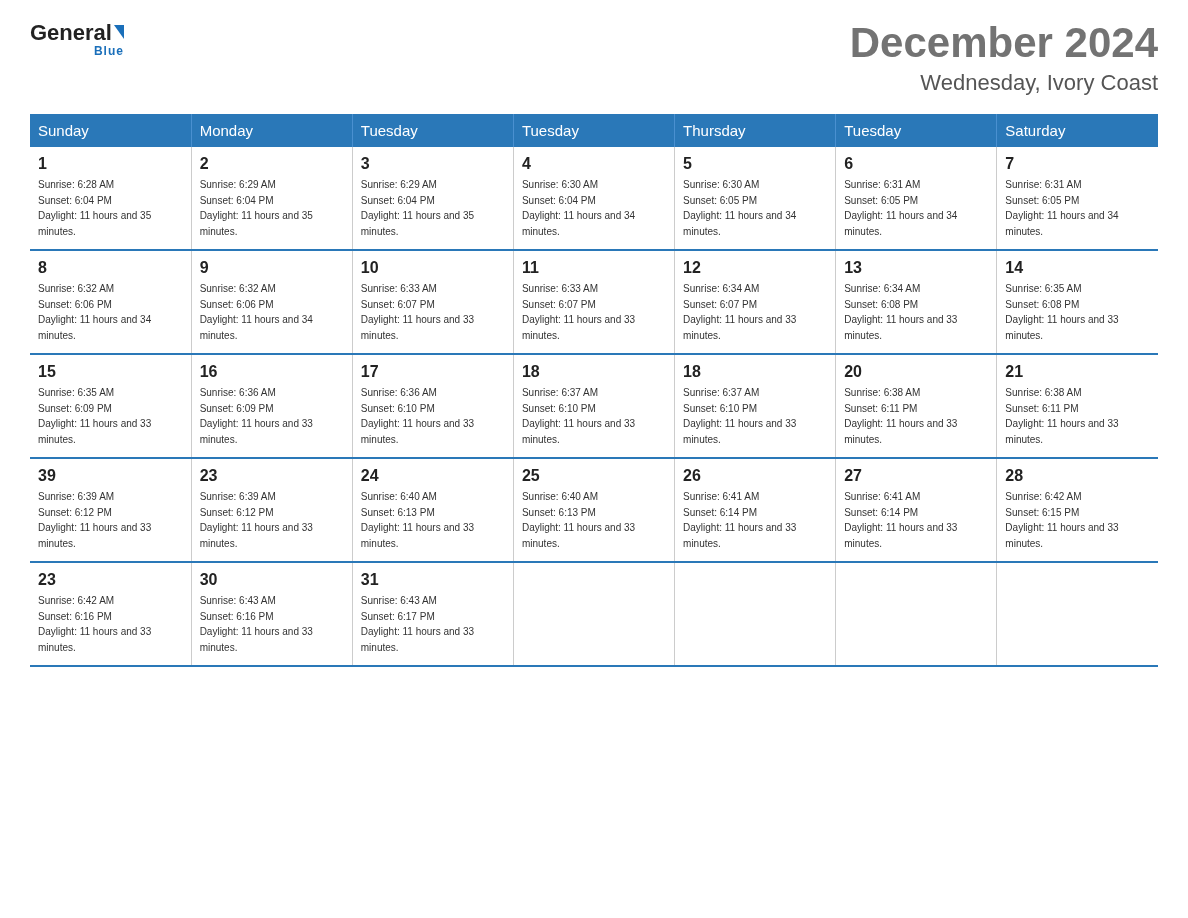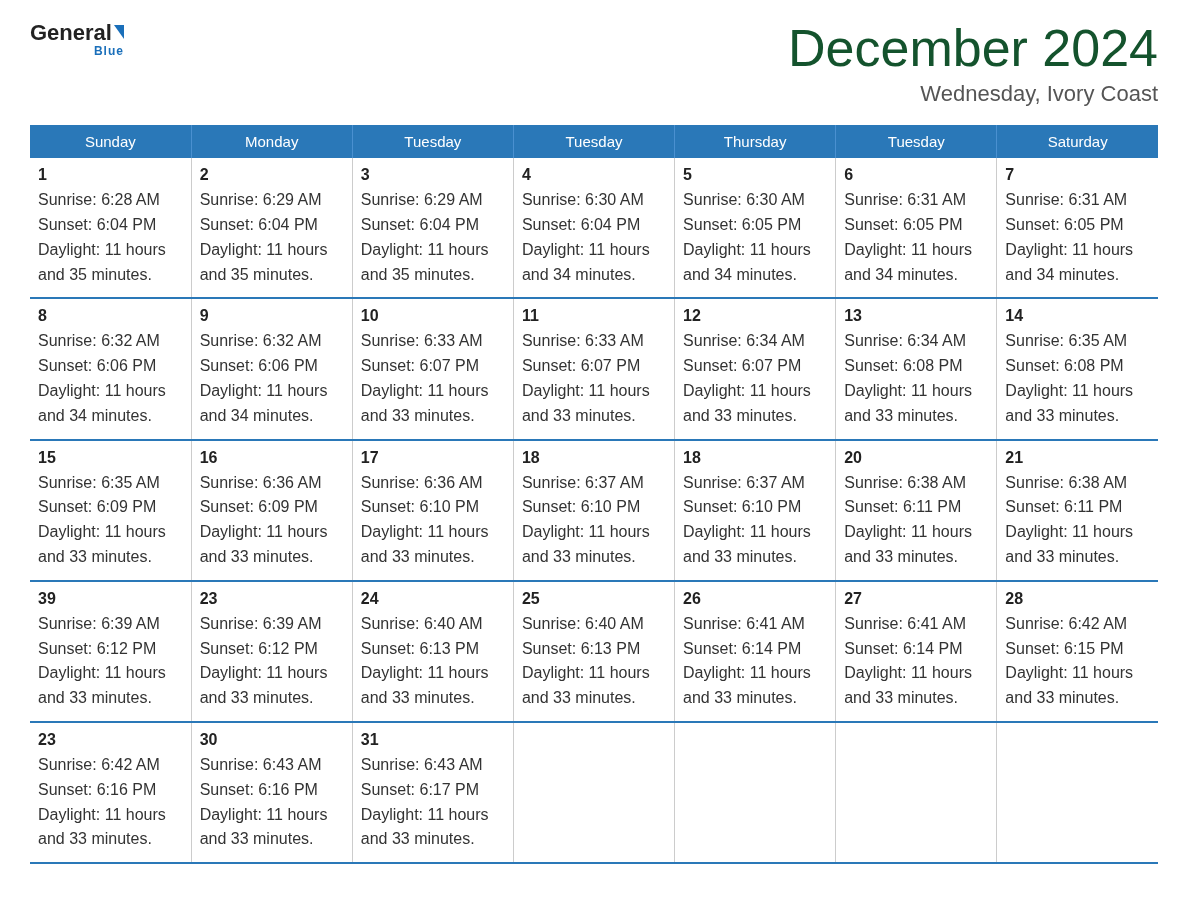--- a/index.html
+++ b/index.html
@@ -43,40 +43,40 @@
       font-size: 12px;
       color: #1a6fba;
       font-weight: bold;
       margin-top: -2px;
       letter-spacing: 1px;
     }
     .title-area {
       text-align: right;
     }
     .month-title {
-      font-size: 52px;
-      font-weight: normal;
-      color: #14532d;
+      font-size: 42px;
+      font-weight: bold;
+      color: #737373;
       line-height: 1.1;
     }
     .location-title {
       font-size: 22px;
       color: #555;
       margin-top: 4px;
     }
     .calendar-table {
       width: 100%;
       border-collapse: collapse;
       font-size: 13px;
     }
     .calendar-table thead th {
       background: #2a78b8;
       color: #fff;
       padding: 8px 8px;
-      text-align: center;
+      text-align: left;
       font-size: 15px;
       font-weight: normal;
       border-right: 1px solid #4a90d0;
     }
     .calendar-table thead th:last-child {
       border-right: none;
     }
     .calendar-table tbody tr td {
       vertical-align: top;
       padding: 8px 8px 10px 8px;
@@ -89,21 +89,21 @@
       border-right: none;
     }
     .day-number {
       font-size: 16px;
       font-weight: bold;
       color: #222;
       display: block;
       margin-bottom: 4px;
     }
     .day-info {
-      font-size: 16px;
+      font-size: 10px;
       color: #333;
       line-height: 1.55;
     }
     .empty-cell {
       background: #fff;
     }
   </style>
 </head>
 <body>
 

